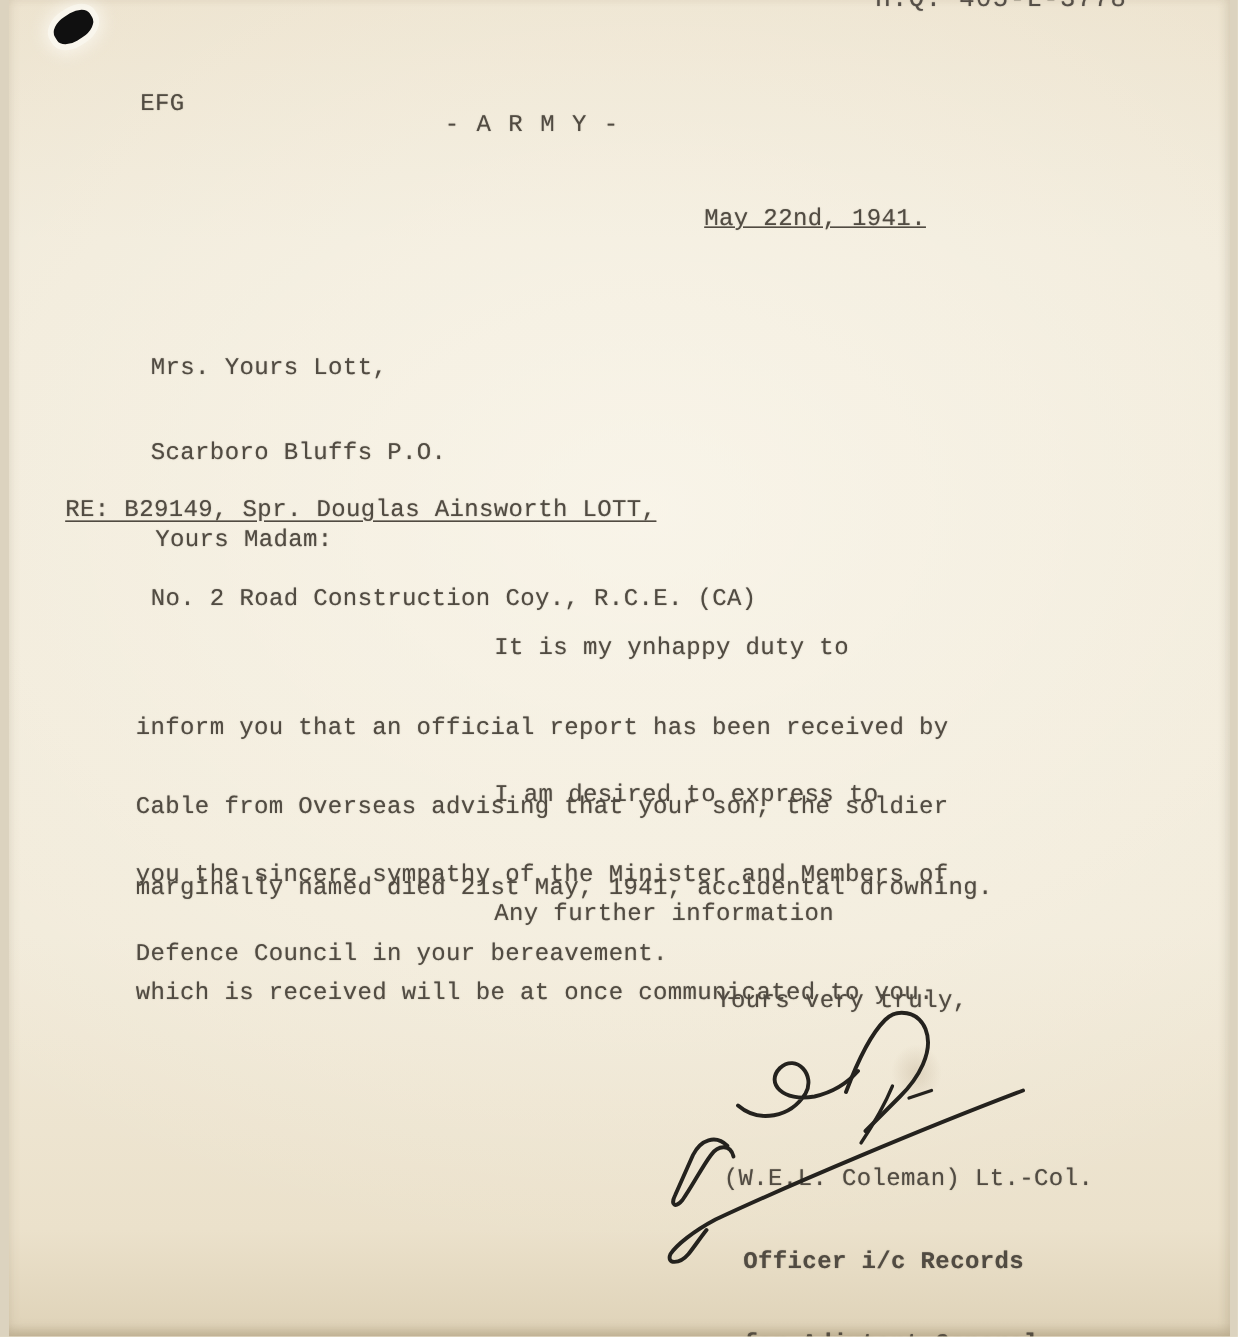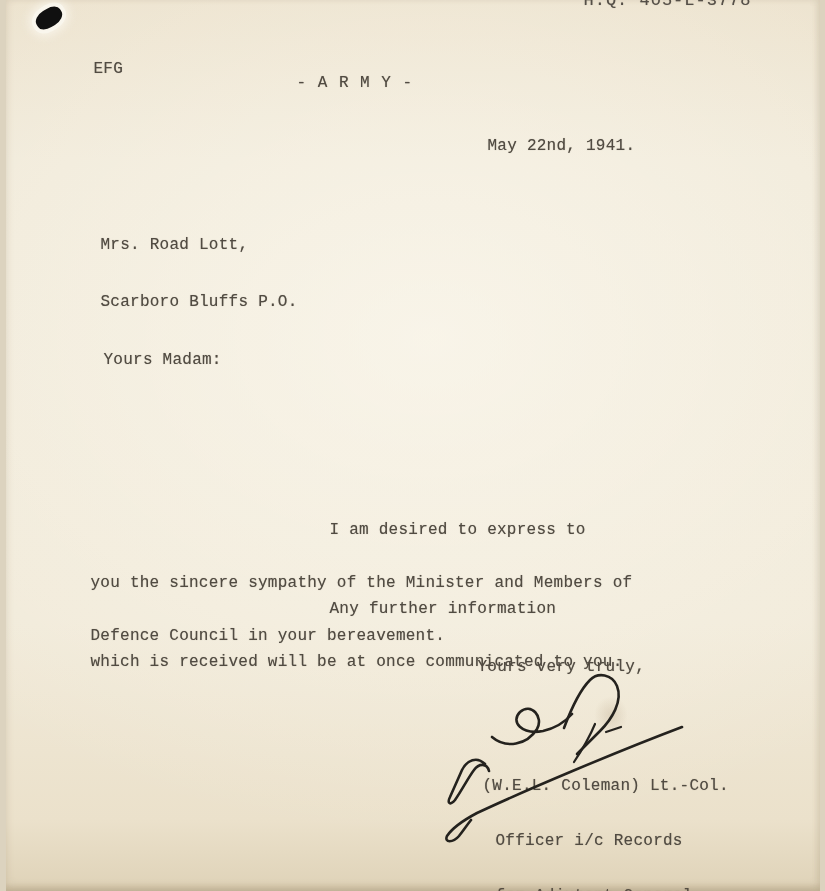--- a/index.html
+++ b/index.html
@@ -24,34 +24,34 @@
     color:#514b42;
     text-shadow:0 0 0.8px rgba(84,78,66,0.55);
   }
   .ref{
     top:-8px;left:578px;
     font-size:17px;letter-spacing:1px;
     color:#56504a;
   }
   .initials{top:61px;left:88px;}
   .army{top:75px;left:291px;letter-spacing:1px;}
-  .date{top:138px;left:482px;}
+  .date{top:138px;left:464px;text-decoration:underline;}
   .address{top:198px;left:95px;line-height:19.1px;}
   .re{top:291px;left:38px;line-height:19.8px;}
   .re .underlined{text-decoration:underline;text-underline-offset:3px;}
   .re .re-l2{padding-left:57px;}
   .salutation{top:352px;left:98px;}
   .para{left:85px;width:620px;}
   .p1{top:388px;}
   .p2{top:486px;}
   .p3{top:565px;}
   .lead{padding-left:239px;}
   .closing{top:659px;left:472px;}
   .sigblock{top:741px;left:477px;line-height:18.2px;}
-  .sigblock .sub{padding-left:13px;}
+  .sigblock .sub{padding-left:13px;font-weight:bold;}
   .ink-blob{
     position:absolute;left:29px;top:9px;
     width:28px;height:18px;
     background:#101010;
     border-radius:45% 40% 45% 40%;
     transform:rotate(-32deg);
     box-shadow:0 0 0 4px rgba(250,246,237,0.9), 0 0 10px 7px rgba(250,246,237,0.8);
   }
   .sig-svg{position:absolute;left:0;top:0;pointer-events:none;}
   .sig-stroke{fill:none;stroke:#24221e;stroke-width:2.6;stroke-linecap:round;stroke-linejoin:round;}
@@ -75,27 +75,37 @@
 
   <div class="txt ref">H.Q. 405-L-3778</div>
 
   <div class="txt initials">EFG</div>
 
   <div class="txt army">- A R M Y -</div>
 
   <div class="txt date">May 22nd, 1941.</div>
 
   <div class="txt address">
-    <div>Mrs. Road Lott,</div>
+    <div>Mrs. Yours Lott,</div>
     <div>Scarboro Bluffs P.O.</div>
   </div>
 
+  <div class="txt re">
+    <div class="underlined">RE: B29149, Spr. Douglas Ainsworth LOTT,</div>
+    <div class="re-l2">No. 2 Road Construction Coy., R.C.E. (CA)</div>
+  </div>
 
   <div class="txt salutation">Yours Madam:</div>
 
+  <div class="txt para p1">
+    <div class="lead">It is my ynhappy duty to</div>
+    <div>inform you that an official report has been received by</div>
+    <div>Cable from Overseas advising that your son, the soldier</div>
+    <div>marginally named died 21st May, 1941, accidental drowning.</div>
+  </div>
 
   <div class="txt para p3">
     <div class="lead">Any further information</div>
     <div>which is received will be at once communicated to you.</div>
   </div>
 
   <div class="txt para p2">
     <div class="lead">I am desired to express to</div>
     <div>you the sincere sympathy of the Minister and Members of</div>
     <div>Defence Council in your bereavement.</div>

